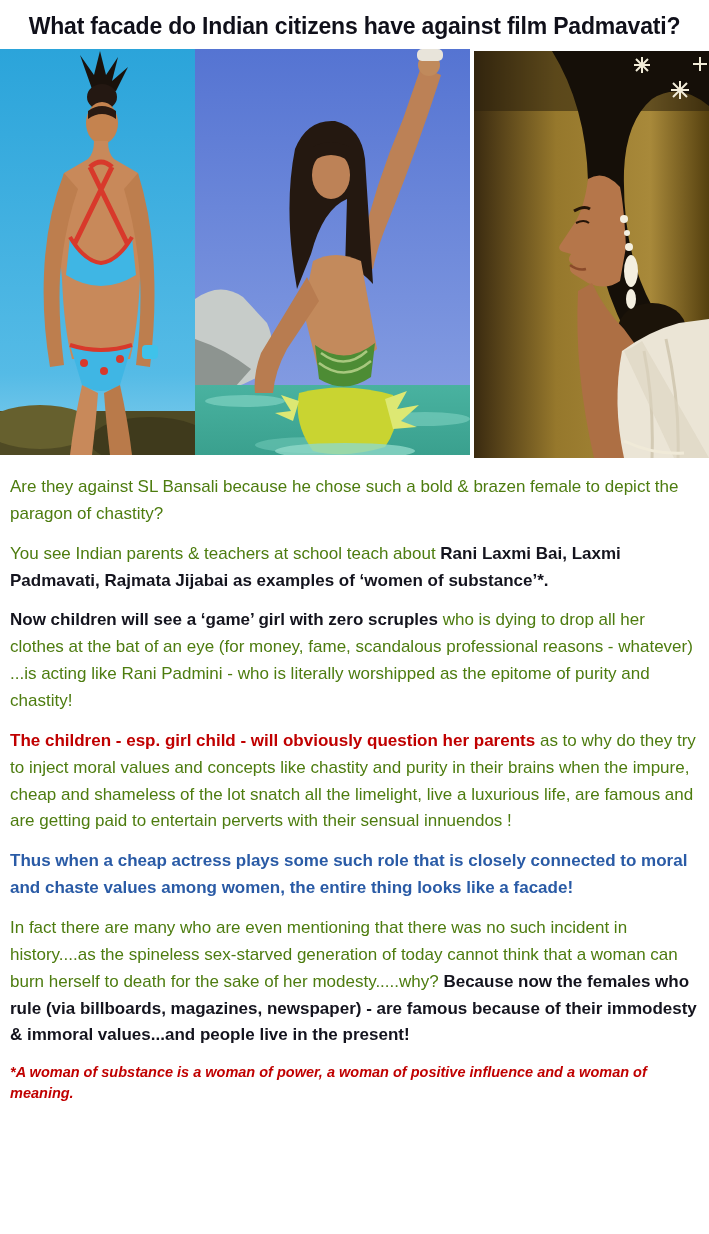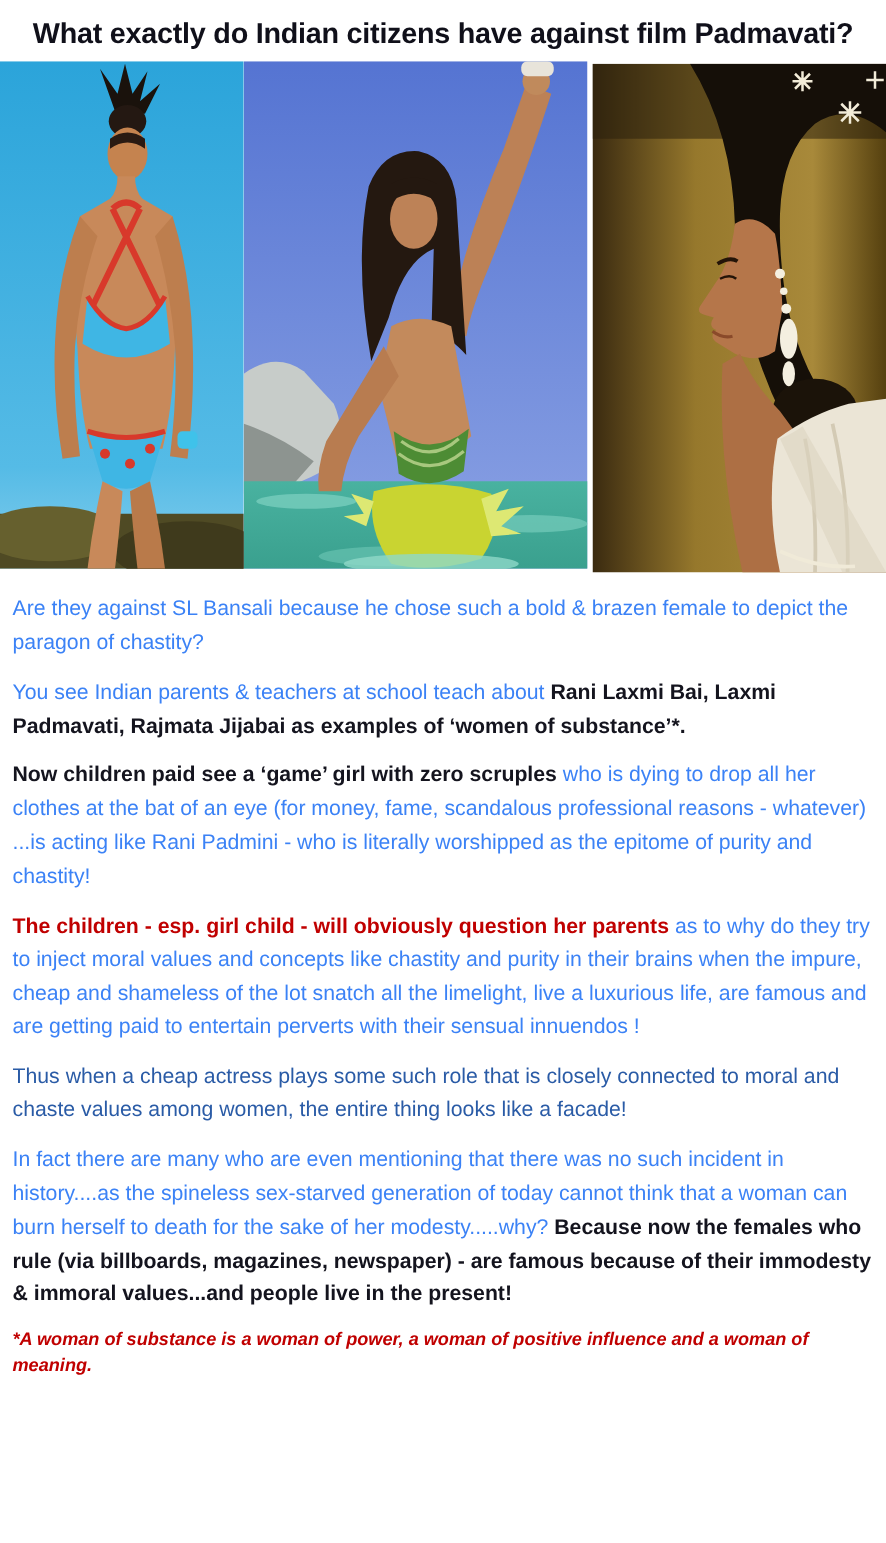--- a/index.html
+++ b/index.html
@@ -28,37 +28,37 @@
   .p1 svg { width: 195px; height: 406px; }
   .p2 svg { width: 275px; height: 406px; }
   .p3 { margin-left: 4px; margin-top: 2px; }
   .p3 svg { width: 235px; height: 407px; }
   .article {
     padding: 16px 10px 0;
     font-size: 17px;
     line-height: 1.58;
   }
   .para { margin: 0 0 13px 0; }
-  .seg-normal { color: #3b82f6; }
+  .seg-normal { color: #4d7c0f; }
   .seg-bold { color: #14141e; font-weight: bold; }
   .seg-red-bold { color: #c00000; font-weight: bold; }
-  .seg-blue-bold { color: #2a5ba6; font-weight: normal; }
+  .seg-blue-bold { color: #2a5ba6; font-weight: bold; }
   .footnote {
     margin: 2px 10px 0;
     font-size: 14.5px;
     font-style: italic;
     font-weight: bold;
     color: #c00000;
     line-height: 1.4;
   }
 </style>
 </head>
 <body>
 
-<h1 class="page-title">What exactly do Indian citizens have against film Padmavati?</h1>
+<h1 class="page-title">What facade do Indian citizens have against film Padmavati?</h1>
 
 <div class="photos">
 
   <figure class="photo p1" role="img" aria-label="Actress posing in a blue halter bikini with red criss-cross straps against a bright cyan sky">
     <svg viewBox="0 0 195 406" preserveAspectRatio="none">
       <defs>
         <linearGradient id="g1s" x1="0" y1="0" x2="0" y2="1">
           <stop offset="0" stop-color="#2ba4da"></stop>
           <stop offset="0.8" stop-color="#55bbe6"></stop>
           <stop offset="1" stop-color="#83cdec"></stop>
@@ -161,19 +161,19 @@
       <path d="M150,300 Q160,296 168,290 L235,407 L200,407 Z" fill="#dcd4c0" opacity="0.6"></path>
       <path d="M150,390 q30,14 60,12" stroke="#f0ead8" stroke-width="3" fill="none"></path>
     </svg>
   </figure>
 
 </div>
 
 <div class="article">
     <p class="para"><span class="seg-normal">Are they against SL Bansali because he chose such a bold &amp; brazen female to depict the paragon of chastity?</span></p>
     <p class="para"><span class="seg-normal">You see Indian parents &amp; teachers at school teach about </span><span class="seg-bold">Rani Laxmi Bai, Laxmi Padmavati, Rajmata Jijabai as examples of ‘women of substance’*.</span></p>
-    <p class="para"><span class="seg-bold">Now children paid see a ‘game’ girl with zero scruples </span><span class="seg-normal">who is dying to drop all her clothes at the bat of an eye (for money, fame, scandalous professional reasons - whatever) ...is acting like Rani Padmini - who is literally worshipped as the epitome of purity and chastity!</span></p>
+    <p class="para"><span class="seg-bold">Now children will see a ‘game’ girl with zero scruples </span><span class="seg-normal">who is dying to drop all her clothes at the bat of an eye (for money, fame, scandalous professional reasons - whatever) ...is acting like Rani Padmini - who is literally worshipped as the epitome of purity and chastity!</span></p>
     <p class="para"><span class="seg-red-bold">The children - esp. girl child - will obviously question her parents </span><span class="seg-normal">as to why do they try to inject moral values and concepts like chastity and purity in their brains when the impure, cheap and shameless of the lot snatch all the limelight, live a luxurious life, are famous and are getting paid to  entertain perverts with their sensual innuendos !</span></p>
     <p class="para"><span class="seg-blue-bold">Thus when a cheap actress plays some such role that is closely connected to moral and chaste values among women, the entire thing looks like a facade!</span></p>
     <p class="para"><span class="seg-normal">In fact there are many who are even mentioning that there was no such incident in history....as the spineless sex-starved generation of today cannot think that a woman can burn herself to death for the sake of her modesty.....why? </span><span class="seg-bold">Because now the females who rule (via billboards, magazines, newspaper) - are famous because of their immodesty &amp; immoral values...and people live in the present!</span></p>
   </div>
 
 <p class="footnote">*A woman of substance is a woman of power, a woman of positive influence and a woman of meaning.</p>
 
 </body></html>

